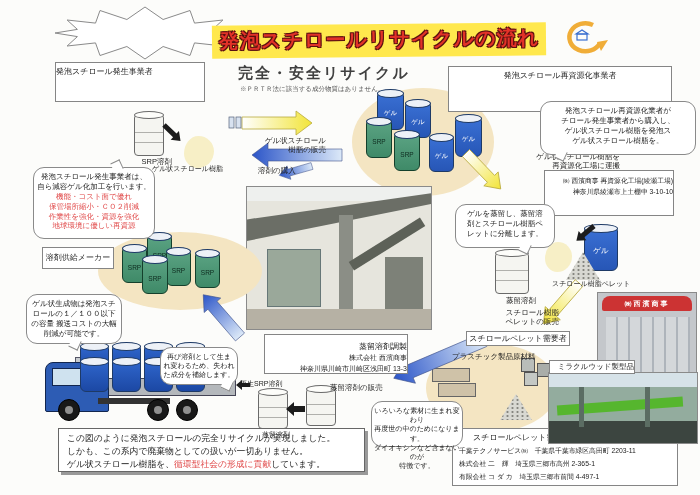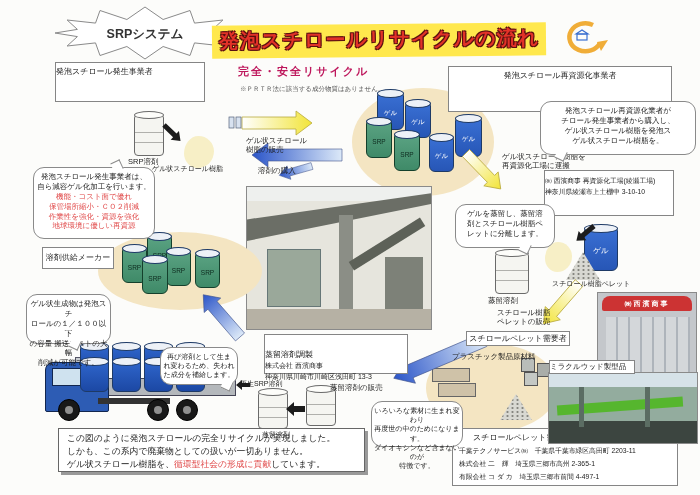--- a/index.html
+++ b/index.html
@@ -3,39 +3,39 @@
 <meta charset="utf-8">
 <style>
   html,body{margin:0;padding:0;background:#e9e9e9}
   .stage{position:relative;width:700px;height:495px;background:#fcfcfa;font-family:"Liberation Sans",sans-serif;color:#1c1c1c;overflow:hidden}
   .abs{position:absolute}
   .box{position:absolute;background:#fff;border:1px solid #858585;z-index:4;box-sizing:border-box}
   .bubble{position:absolute;background:#fff;border:1px solid #8a8a8a;border-radius:11px;z-index:6;font-size:7.5px;line-height:1.32;text-align:center;padding:4px 2px;box-sizing:border-box}
   .bubble .red{color:#e04848}
   .tail{position:absolute;width:9px;height:9px;background:#fff;border-right:1px solid #8a8a8a;border-bottom:1px solid #8a8a8a;z-index:6}
   .lbl{position:absolute;font-size:7.5px;line-height:1.25;z-index:5;color:#1c1c1c}
-  .ctr{text-align:left}
+  .ctr{text-align:right}
   .oval{position:absolute;background:#f4e5c2;border-radius:50%;z-index:1}
   .barrel{position:absolute;z-index:2;border:1px solid #1e3a66;border-radius:4px 4px 6px 6px;display:flex;align-items:center;justify-content:center;box-sizing:border-box}
   .barrel::before{content:"";position:absolute;left:-1px;right:-1px;top:-4px;height:9px;background:#edf1f7;border:1px solid #1e3a66;border-radius:50%;box-sizing:border-box}
   .barrel span{position:relative;font-size:6.5px;margin-top:4px;z-index:1}
   .b-blue{background:linear-gradient(180deg,#3a70d4,#2756b6)}
   .b-blue span{color:#fff}
   .b-green{background:linear-gradient(180deg,#5ba383,#3f8a68);border-color:#14402c}
   .b-green span{color:#0d2a1e}
   .b-truck{background:linear-gradient(180deg,#2f66cc,#1c48a4)}
   .drum{position:absolute;z-index:2;background:#f5f5f1;border:1px solid #6a6a6a;border-radius:4px;box-sizing:border-box}
   .drum::before{content:"";position:absolute;left:-1px;right:-1px;top:-4px;height:8px;background:#fdfdfa;border:1px solid #6a6a6a;border-radius:50%;box-sizing:border-box}
   .drum::after{content:"";position:absolute;left:0;right:0;top:42%;height:1px;background:#b0b0ac;box-shadow:0 10px 0 #b0b0ac}
   .blob{position:absolute;background:#f7efc6;border-radius:48% 52% 55% 45%/55% 48% 52% 45%;z-index:2}
   .pile{position:absolute;z-index:2;background-color:#d8d8d2;background-image:radial-gradient(#85857f 1px,transparent 1.3px);background-size:5px 4px;clip-path:polygon(50% 0,100% 100%,0 100%)}
   .photo{position:absolute;border:1px solid #8a8a8a;overflow:hidden;box-sizing:border-box}
   .title{position:absolute;left:212px;top:24px;background:#ffe84d;color:#e23228;font-weight:bold;font-size:20px;padding:2px 7px 4px;letter-spacing:1px;z-index:5;text-shadow:1px 1px 0 #5a1010,-1px -1px 0 #5a1010,1px -1px 0 #5a1010,-1px 1px 0 #5a1010;transform:rotate(-0.6deg)}
   .badge-label{position:absolute;left:85px;top:26px;width:120px;text-align:center;font-size:12.5px;font-weight:bold;color:#333;z-index:5}
-  .subtitle{position:absolute;left:238px;top:64px;font-size:11px;font-weight:bold;letter-spacing:2px;color:#be185d;z-index:5}
+  .subtitle{position:absolute;left:238px;top:64px;font-size:15px;font-weight:bold;letter-spacing:2px;color:#404040;z-index:5}
   .subnote{position:absolute;left:240px;top:85px;font-size:6.5px;color:#555;z-index:5}
   svg.overlay{position:absolute;left:0;top:0;z-index:3;pointer-events:none}
   .wheel{position:absolute;width:22px;height:22px;border-radius:50%;background:#181818;border:1px solid #000;box-sizing:border-box}
   .wheel::after{content:"";position:absolute;left:6px;top:6px;width:8px;height:8px;border-radius:50%;background:#909090}
   .items div{font-size:7.5px;line-height:1.6}
 </style>
 </head>
 <body>
 
 <div class="stage">
@@ -98,21 +98,20 @@
       <polygon points="0,-2.5 15,-2.5 15,-6 23,0 15,6 15,2.5 0,2.5" fill="#1c1c1c"></polygon>
     </g>
     <g transform="translate(305,409) rotate(180)">
       <polygon points="0,-3 11,-3 11,-7 19,0 11,7 11,3 0,3" fill="#1c1c1c"></polygon>
     </g>
     <g transform="translate(250,385) rotate(180)">
       <polygon points="0,-2 8,-2 8,-5 14,0 8,5 8,2 0,2" fill="#1c1c1c"></polygon>
     </g>
   </svg>
 
-  <div class="badge-label">SRPシステム</div>
   <div class="title">発泡スチロールリサイクルの流れ</div>
   <div class="subtitle">完全・安全リサイクル</div>
   <div class="subnote">※ＰＲＴＲ法に該当する成分物質はありません。</div>
 
   <div class="box" style="left:55px;top:62px;width:150px;height:40px">
     <div style="font-size:8px;text-align:left;padding-top:3px">発泡スチロール発生事業者</div>
   </div>
   <div class="box" style="left:448px;top:66px;width:224px;height:46px">
     <div style="font-size:8px;text-align:center;padding-top:3px">発泡スチロール再資源化事業者</div>
   </div>
@@ -243,21 +242,21 @@
     <div style="font-size:7.5px;padding-top:1px">ミラクルウッド製型品</div>
   </div>
 
   <div class="box" style="left:452px;top:428px;width:226px;height:58px;z-index:4;padding:3px 6px">
     <div style="font-size:8px;padding-left:14px">スチロールペレット需要者</div>
     <div style="font-size:6.8px;margin-top:3px">千葉テクノサービス㈱　千葉県千葉市緑区高田町 2203-11</div>
     <div style="font-size:6.8px;margin-top:3px">株式会社 二　輝　埼玉県三郷市高州 2-365-1</div>
     <div style="font-size:6.8px;margin-top:3px">有限会社 コ ダ カ　埼玉県三郷市前間 4-497-1</div>
   </div>
 
-  <div class="box ctr" style="left:264px;top:334px;width:144px;height:40px;padding-top:14px">
+  <div class="box ctr" style="left:264px;top:334px;width:144px;height:40px;padding-top:6px">
     <div style="font-size:8px">蒸留溶剤調製</div>
     <div style="font-size:7px;margin-top:1px">株式会社 西濱商事</div>
     <div style="font-size:7px;margin-top:1px">神奈川県川崎市川崎区浅田町 13-3</div>
   </div>
   <div class="lbl" style="left:240px;top:380px;width:56px;font-size:7px">再生SRP溶剤</div>
   <div class="drum" style="left:258px;top:391px;width:30px;height:38px"></div>
   <div class="drum" style="left:306px;top:388px;width:30px;height:38px"></div>
   <div class="lbl" style="left:262px;top:431px;width:42px;font-size:7px">蒸留溶剤</div>
   <div class="lbl" style="left:330px;top:383px;width:58px">蒸留溶剤の販売</div>
 
@@ -281,21 +280,21 @@
   <div class="barrel b-green" style="left:195px;top:252px;width:25px;height:36px">
       <span>SRP</span>
     </div>
   <div class="barrel b-green" style="left:142px;top:258px;width:26px;height:36px">
       <span>SRP</span>
     </div>
   <div class="box" style="left:42px;top:247px;width:72px;height:22px">
     <div style="font-size:8px;text-align:center;padding-top:4px">溶剤供給メーカー</div>
   </div>
 
-  <div class="bubble" style="left:26px;top:294px;width:85px;height:50px">
+  <div class="bubble" style="left:26px;top:294px;width:96px;height:50px">
     <div>ゲル状生成物は発泡スチ</div>
     <div>ロールの１／１００以下</div>
     <div>の容量 搬送コストの大幅</div>
     <div>削減が可能です。</div>
   </div>
   <div class="tail" style="left:70px;top:339px;transform:rotate(25deg)"></div>
 
   <div class="abs" style="left:40px;top:340px;width:195px;height:92px;z-index:2">
     <div class="abs" style="left:35px;top:17px;width:22px;height:21px;background:#c8ccd0;border:1px solid #556"></div>
     <div class="abs" style="left:28px;top:38px;width:166px;height:16px;background:#b4b8bc;border:1px solid #445"></div>

